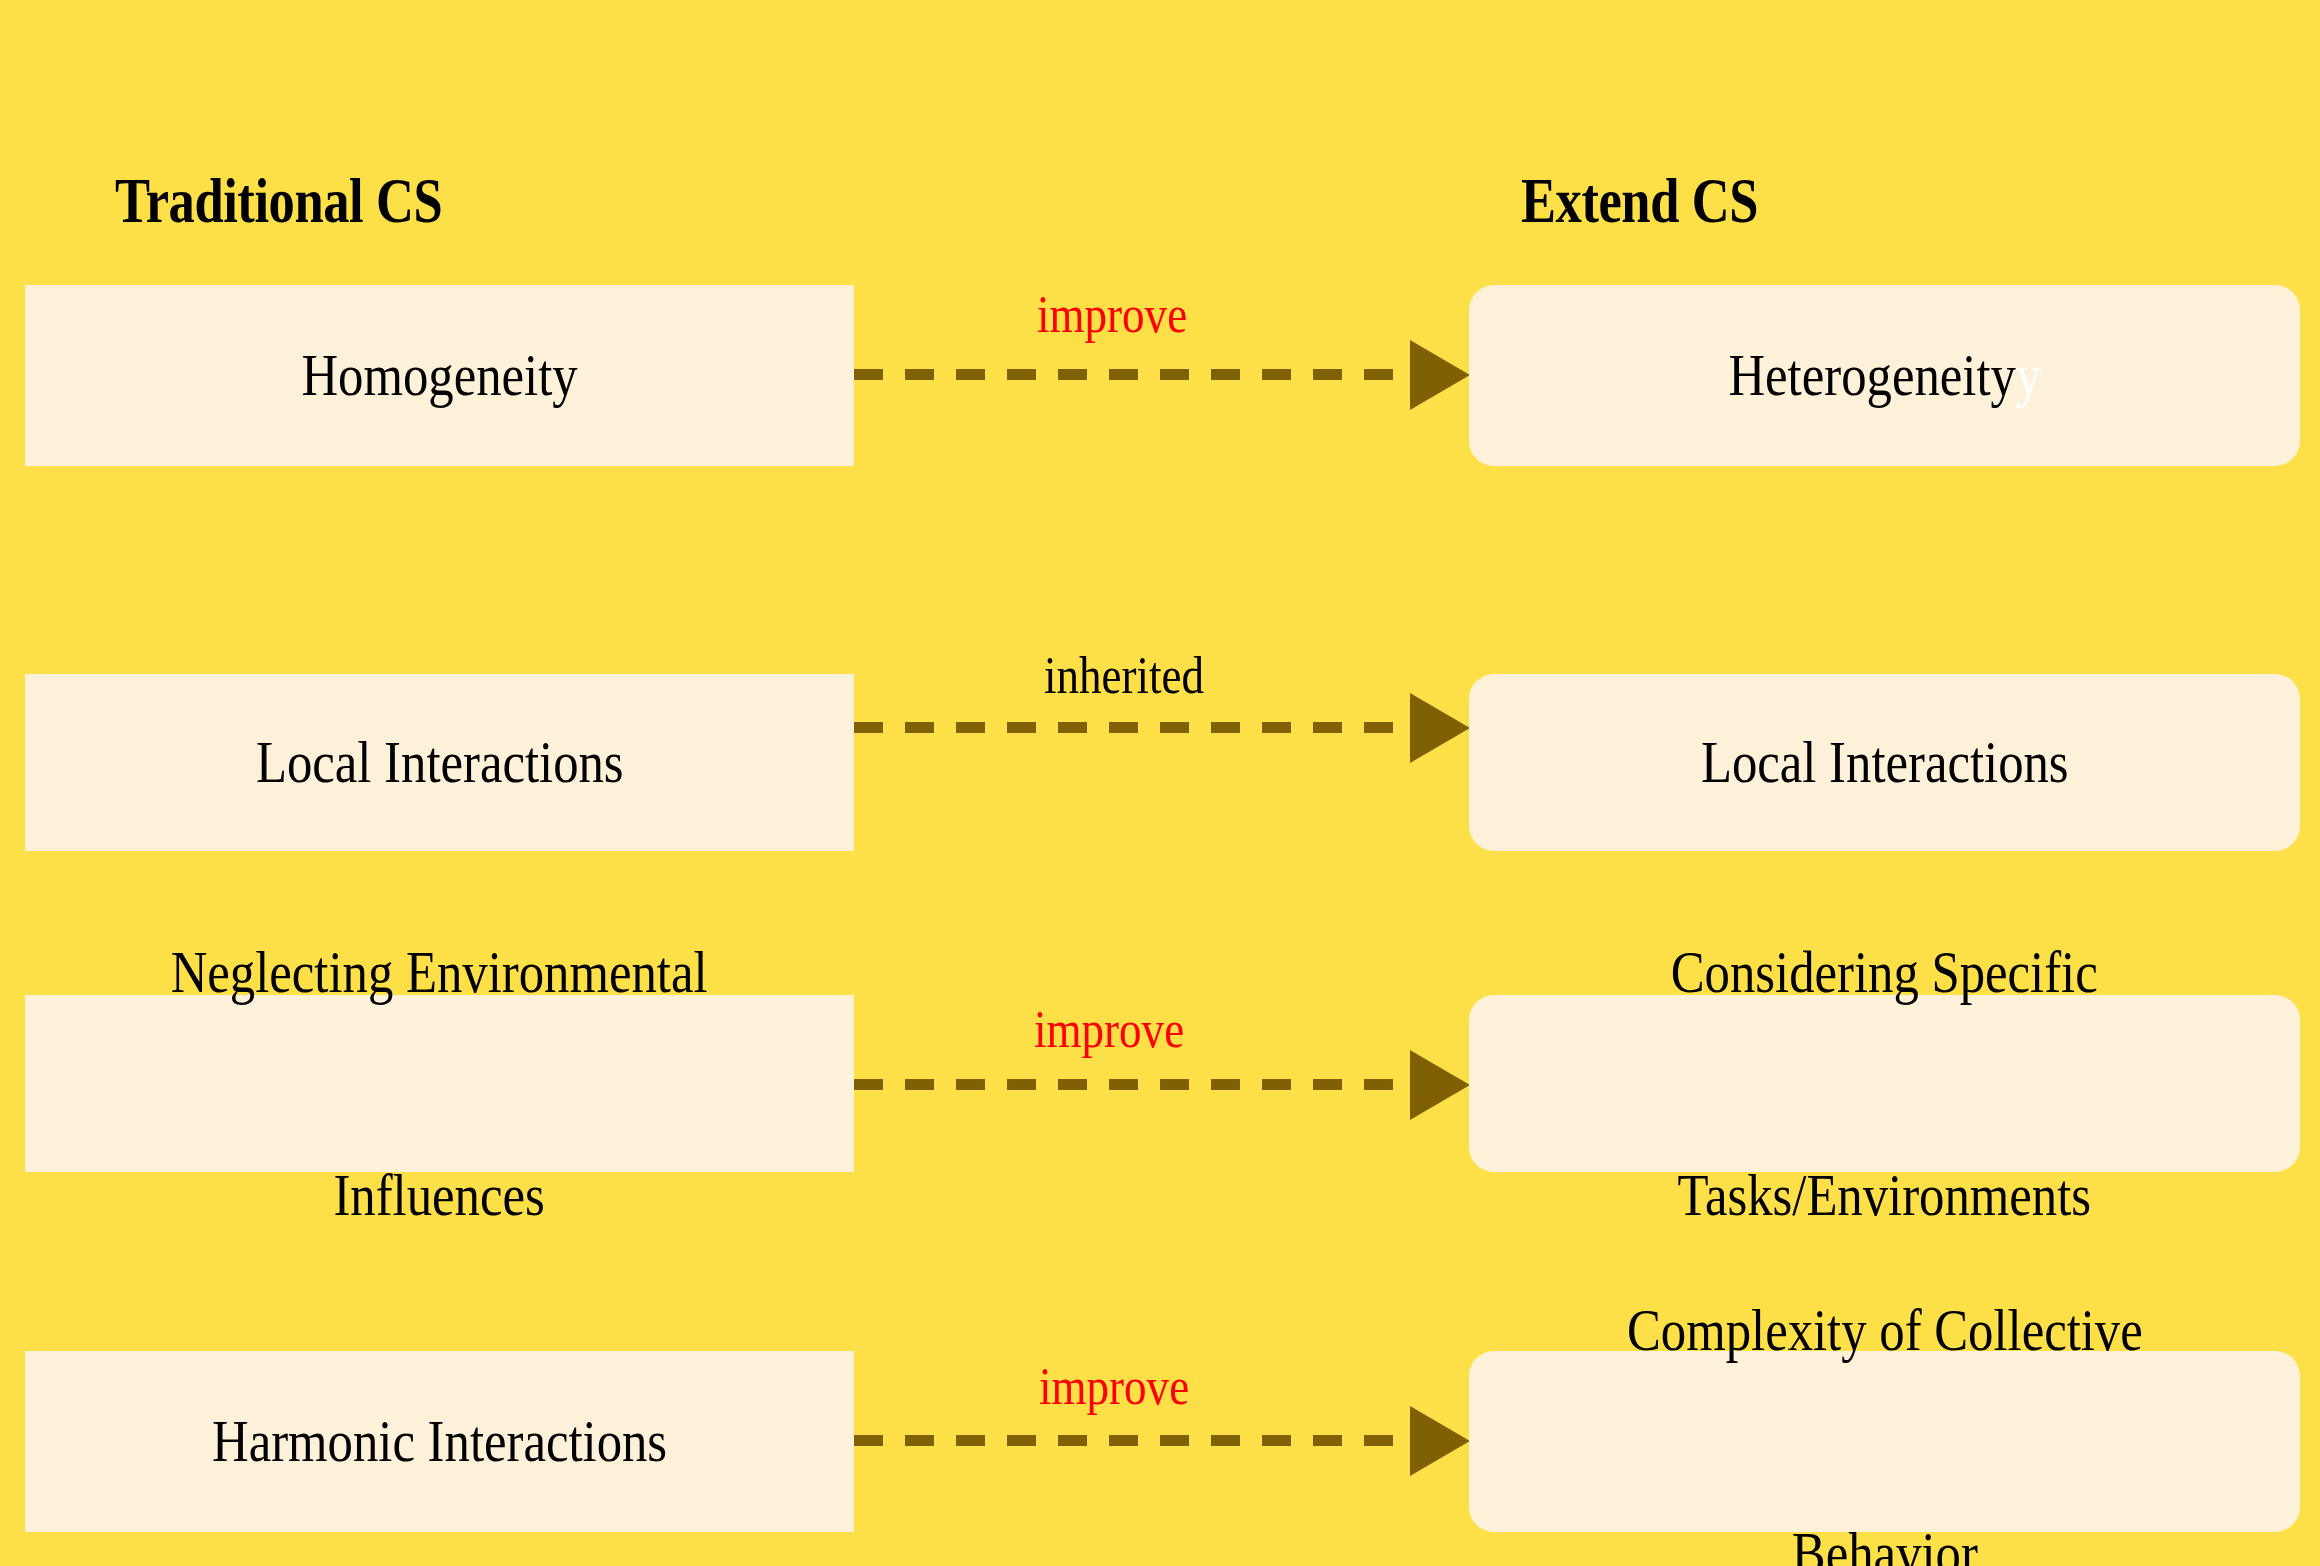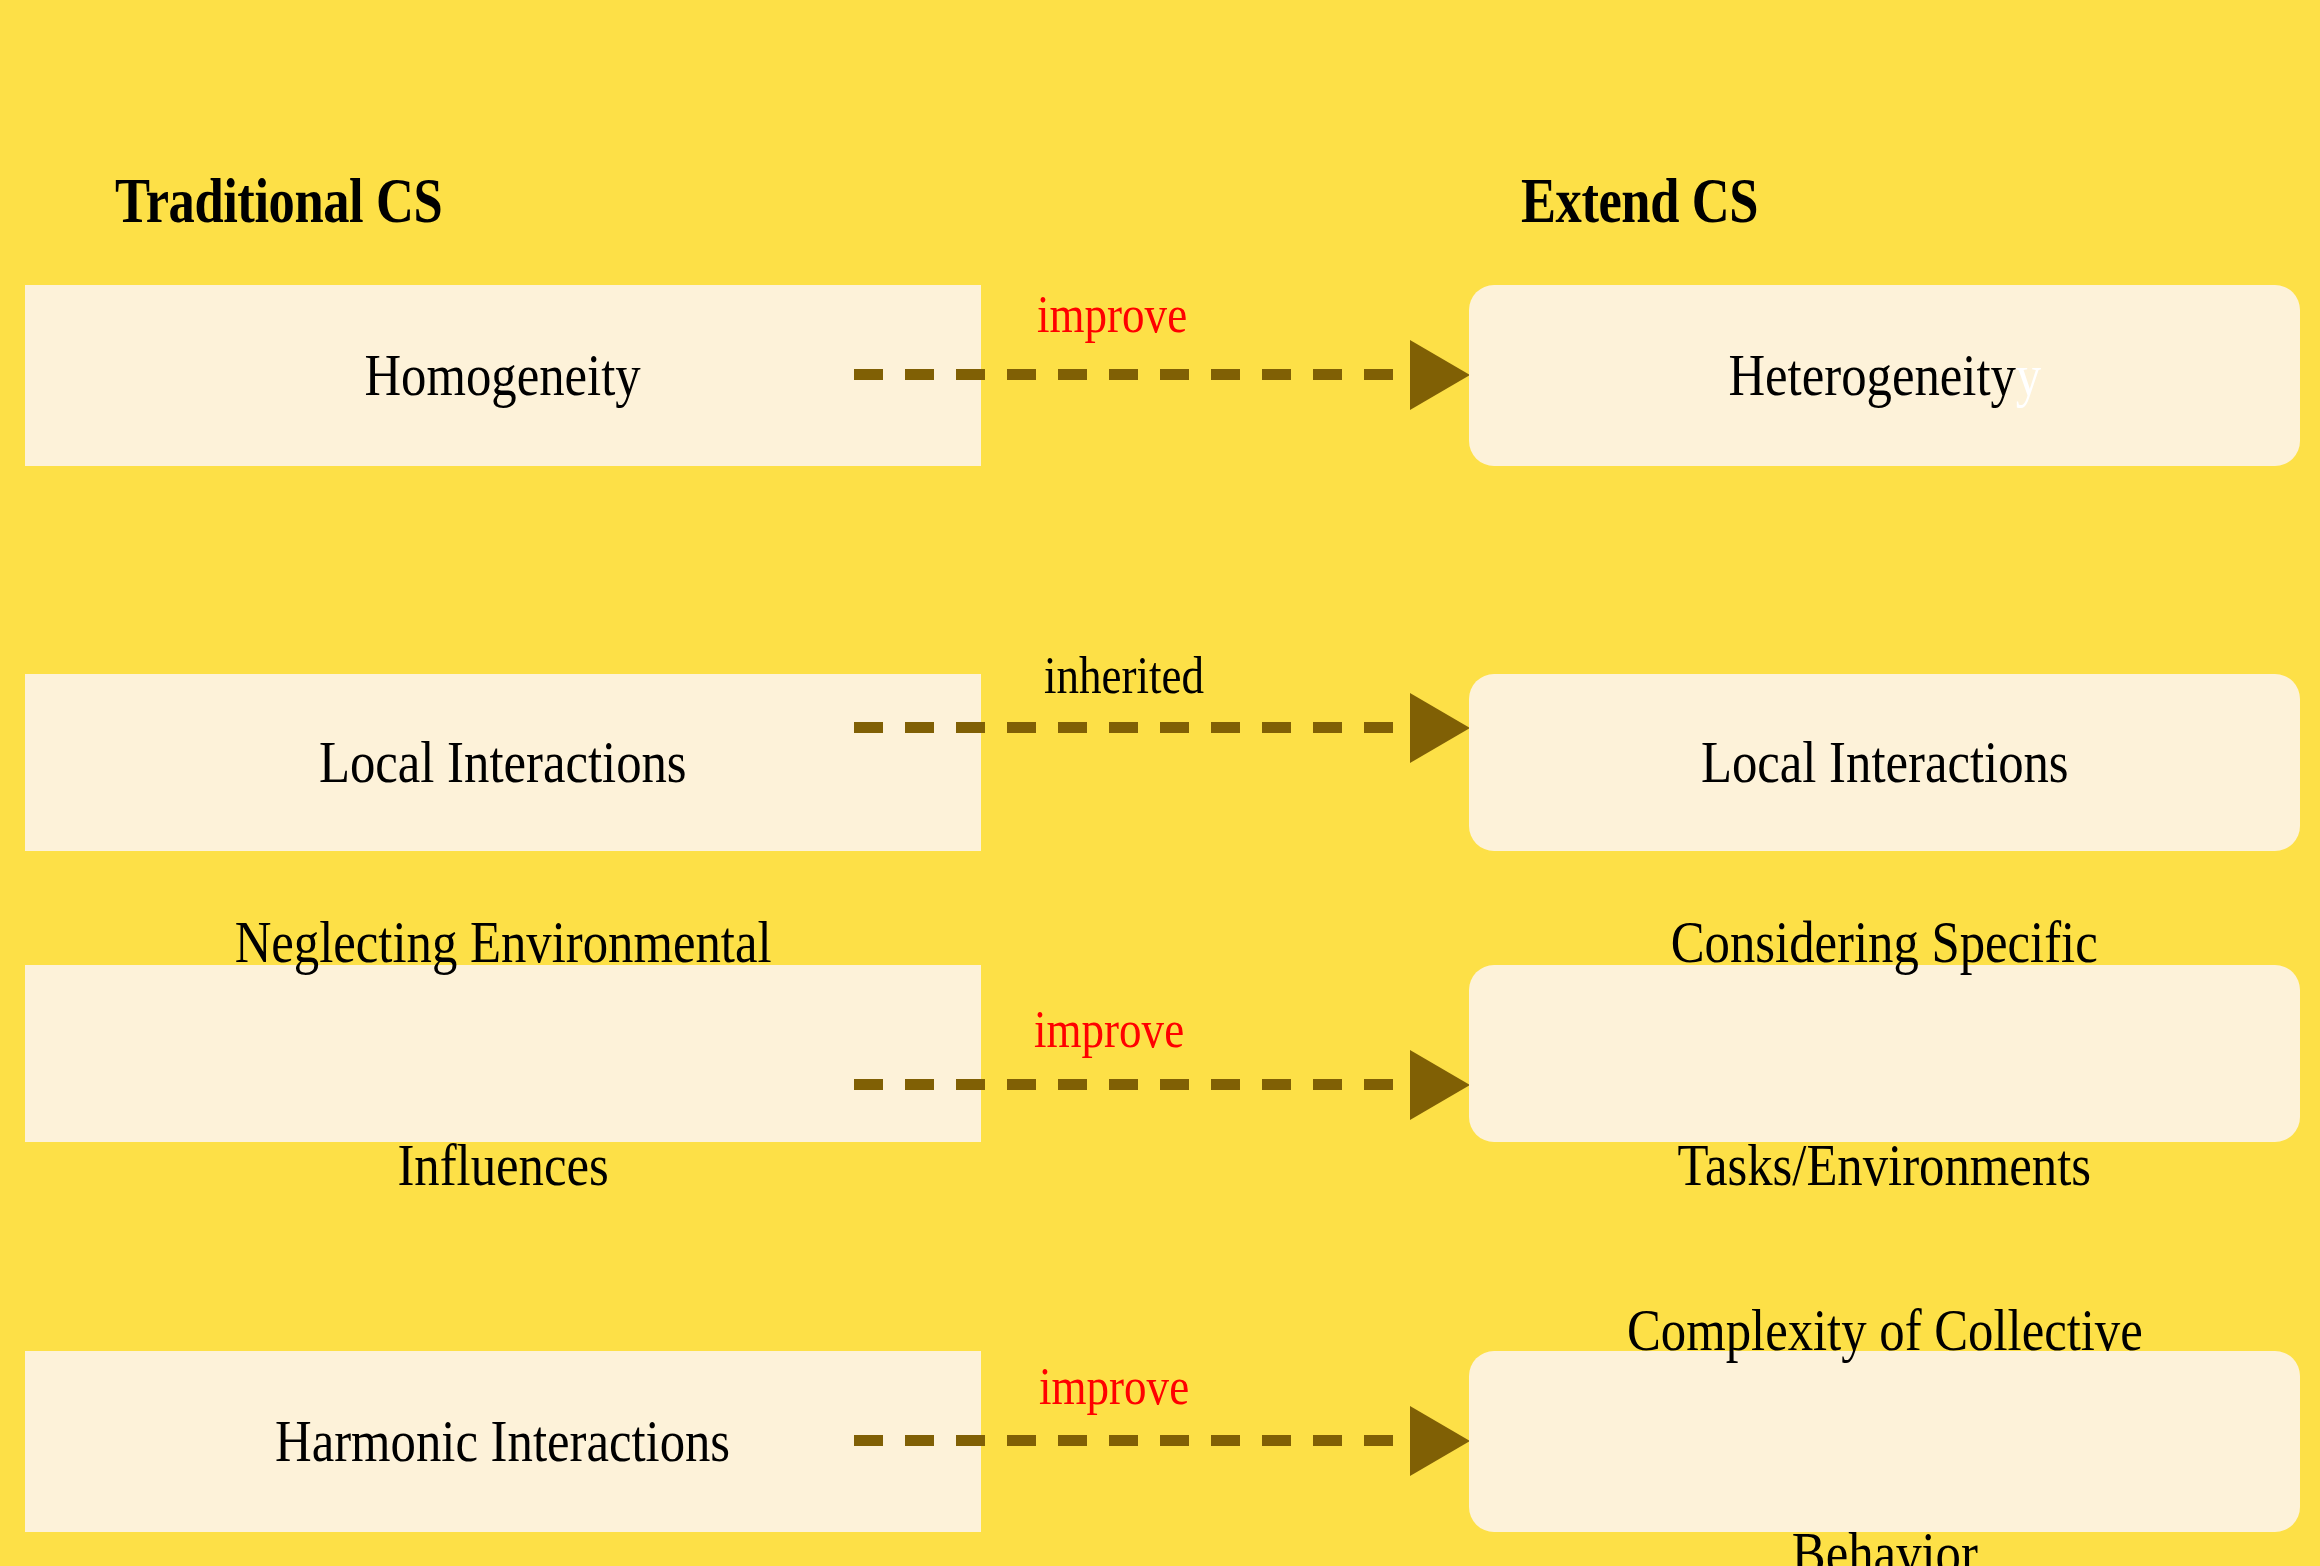--- a/index.html
+++ b/index.html
@@ -59,26 +59,26 @@
     font-family: "Liberation Serif", "DejaVu Serif", serif;
     font-size: 59px;
     line-height: 1.26;
     color: #000000;
     transform: scaleX(0.86);
     white-space: pre;
     display: block;
   }
   .box-label .lbl-line { display: block; }
 
-  .box-left  { left: 25px;   width: 956px; }
+  .box-left  { left: 25px;   width: 829px; }
   .box-right { left: 1469px; width: 831px; border-radius: 25px; }
 
   .row1 { top: 285px;  height: 181px; }
   .row2 { top: 674px;  height: 177px; }
-  .row3 { top: 965px; height: 177px; }
+  .row3 { top: 995px; height: 177px; }
   .row4 { top: 1351px; height: 181px; }
 
   
   .connector {
     position: absolute;
     left: 854px;
     width: 614px;
     height: 88px;
     pointer-events: none;
   }

